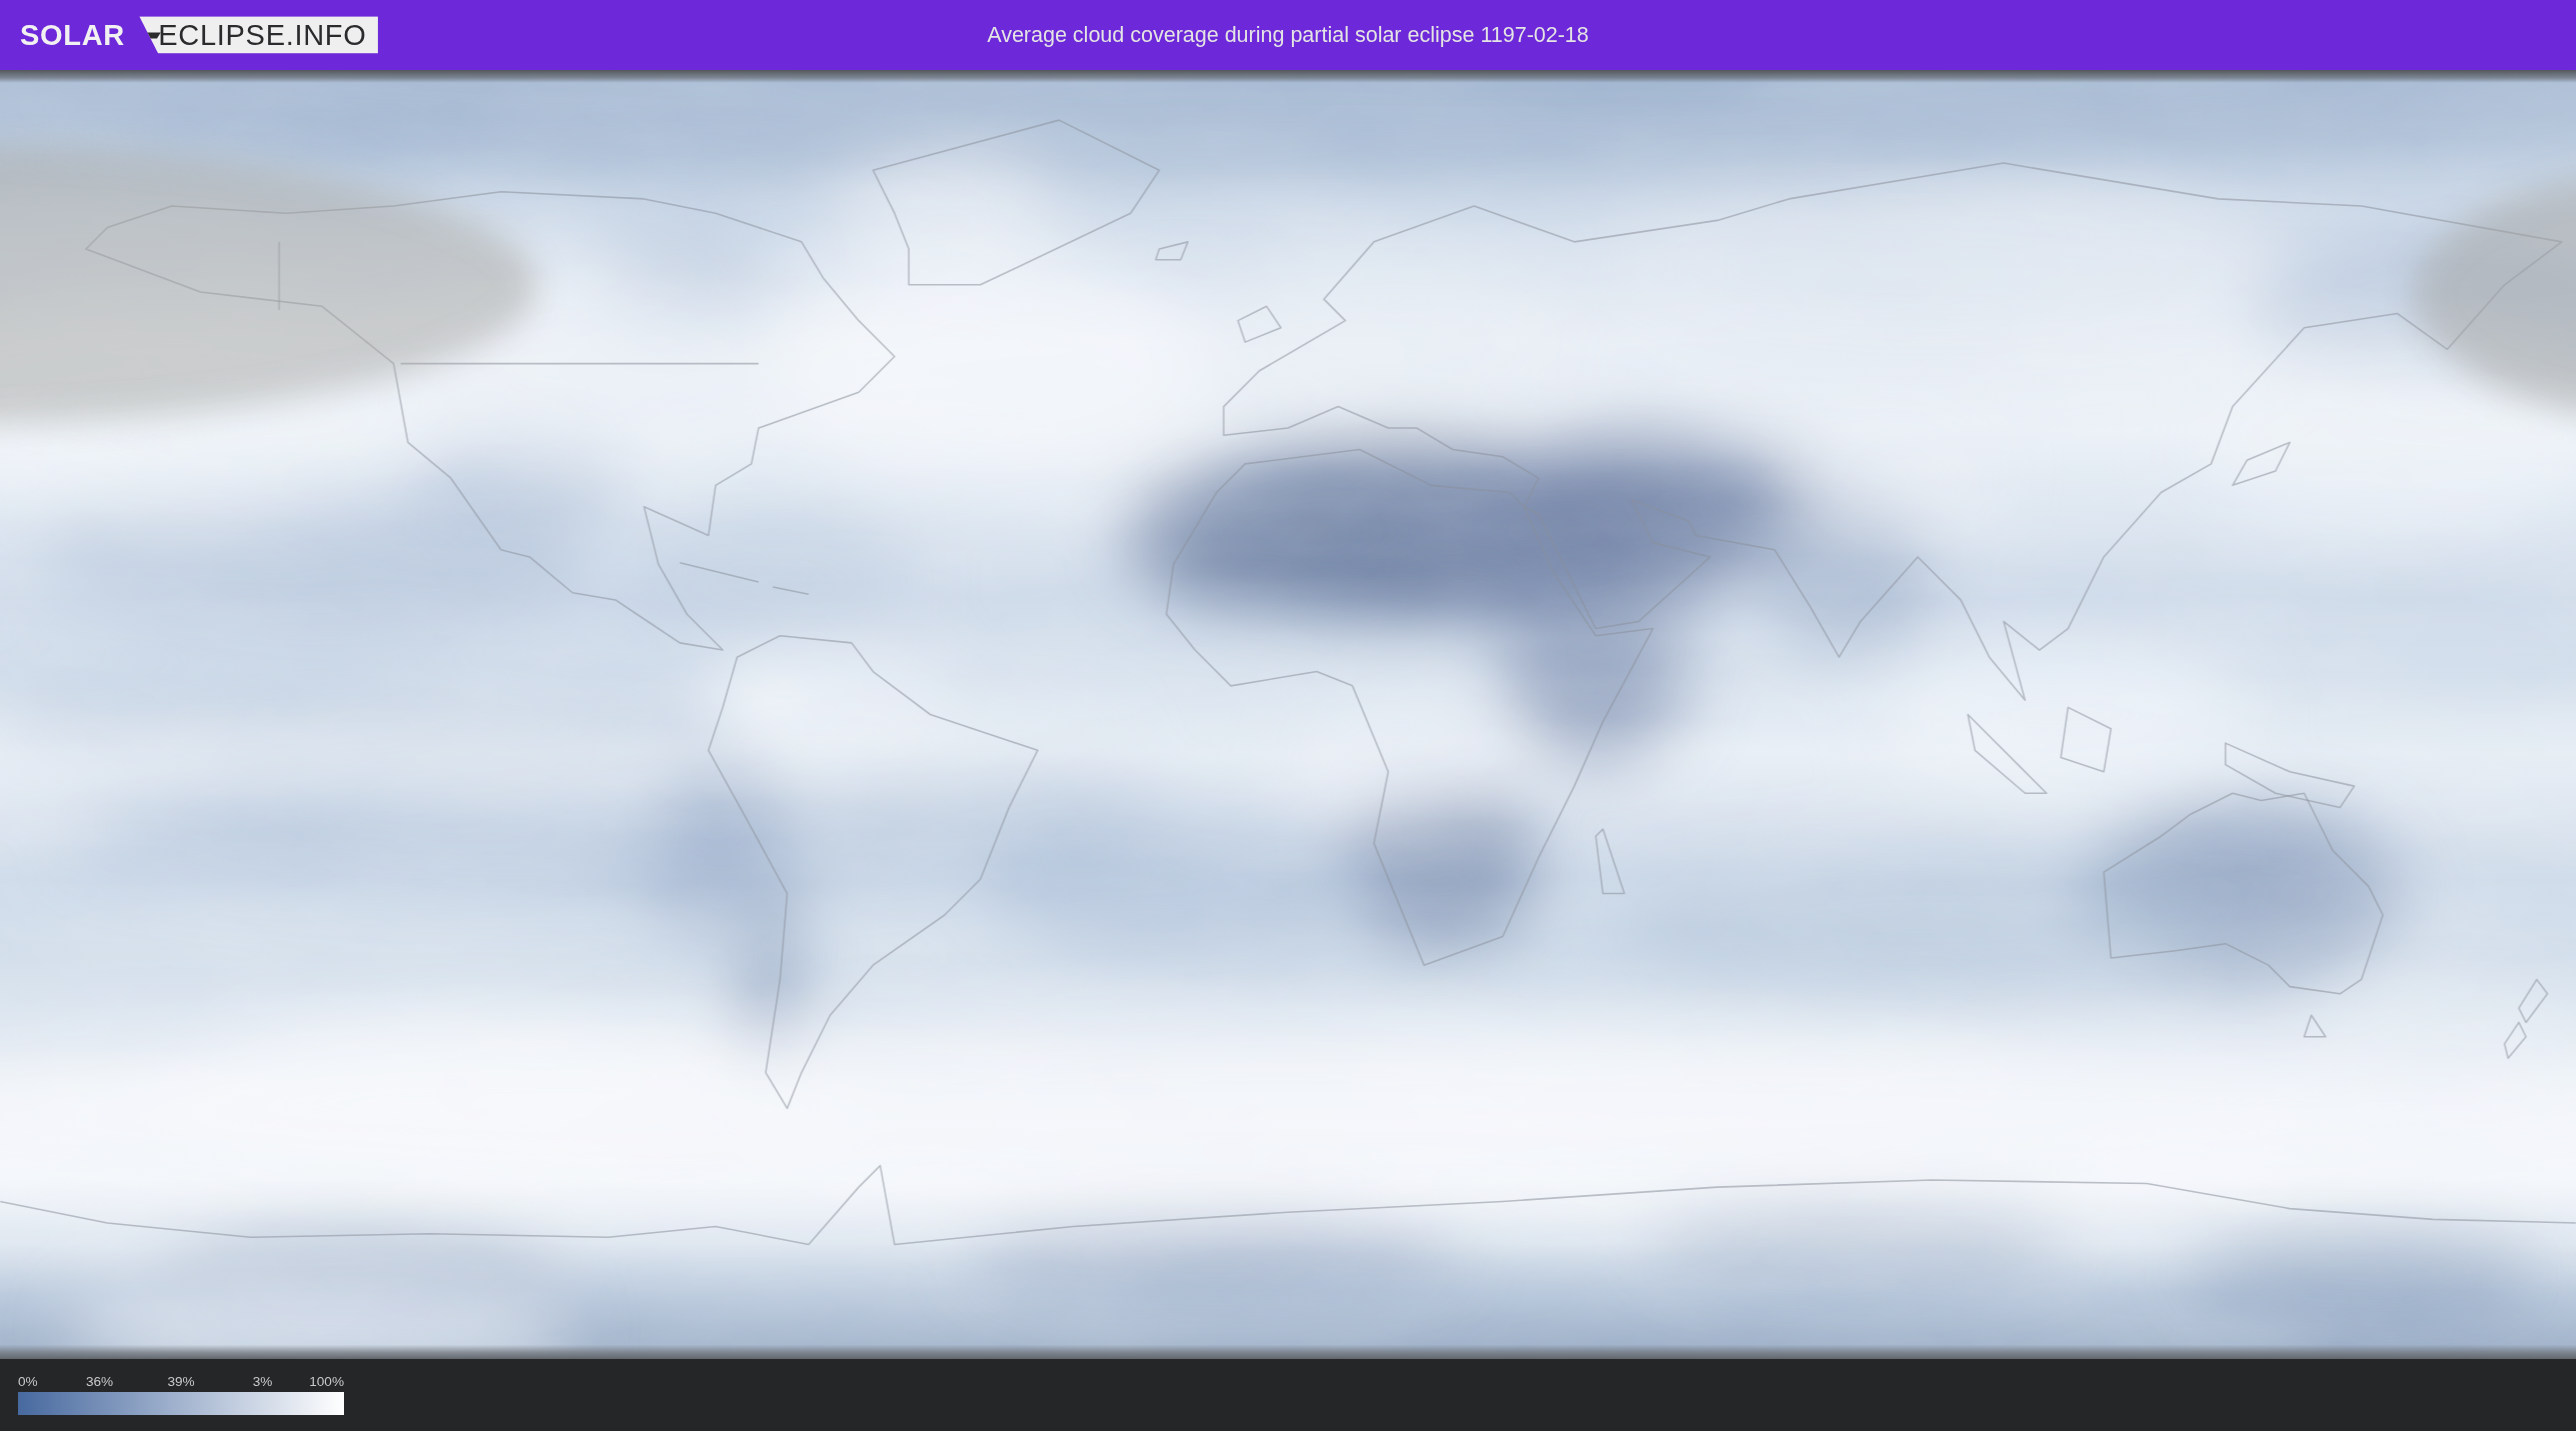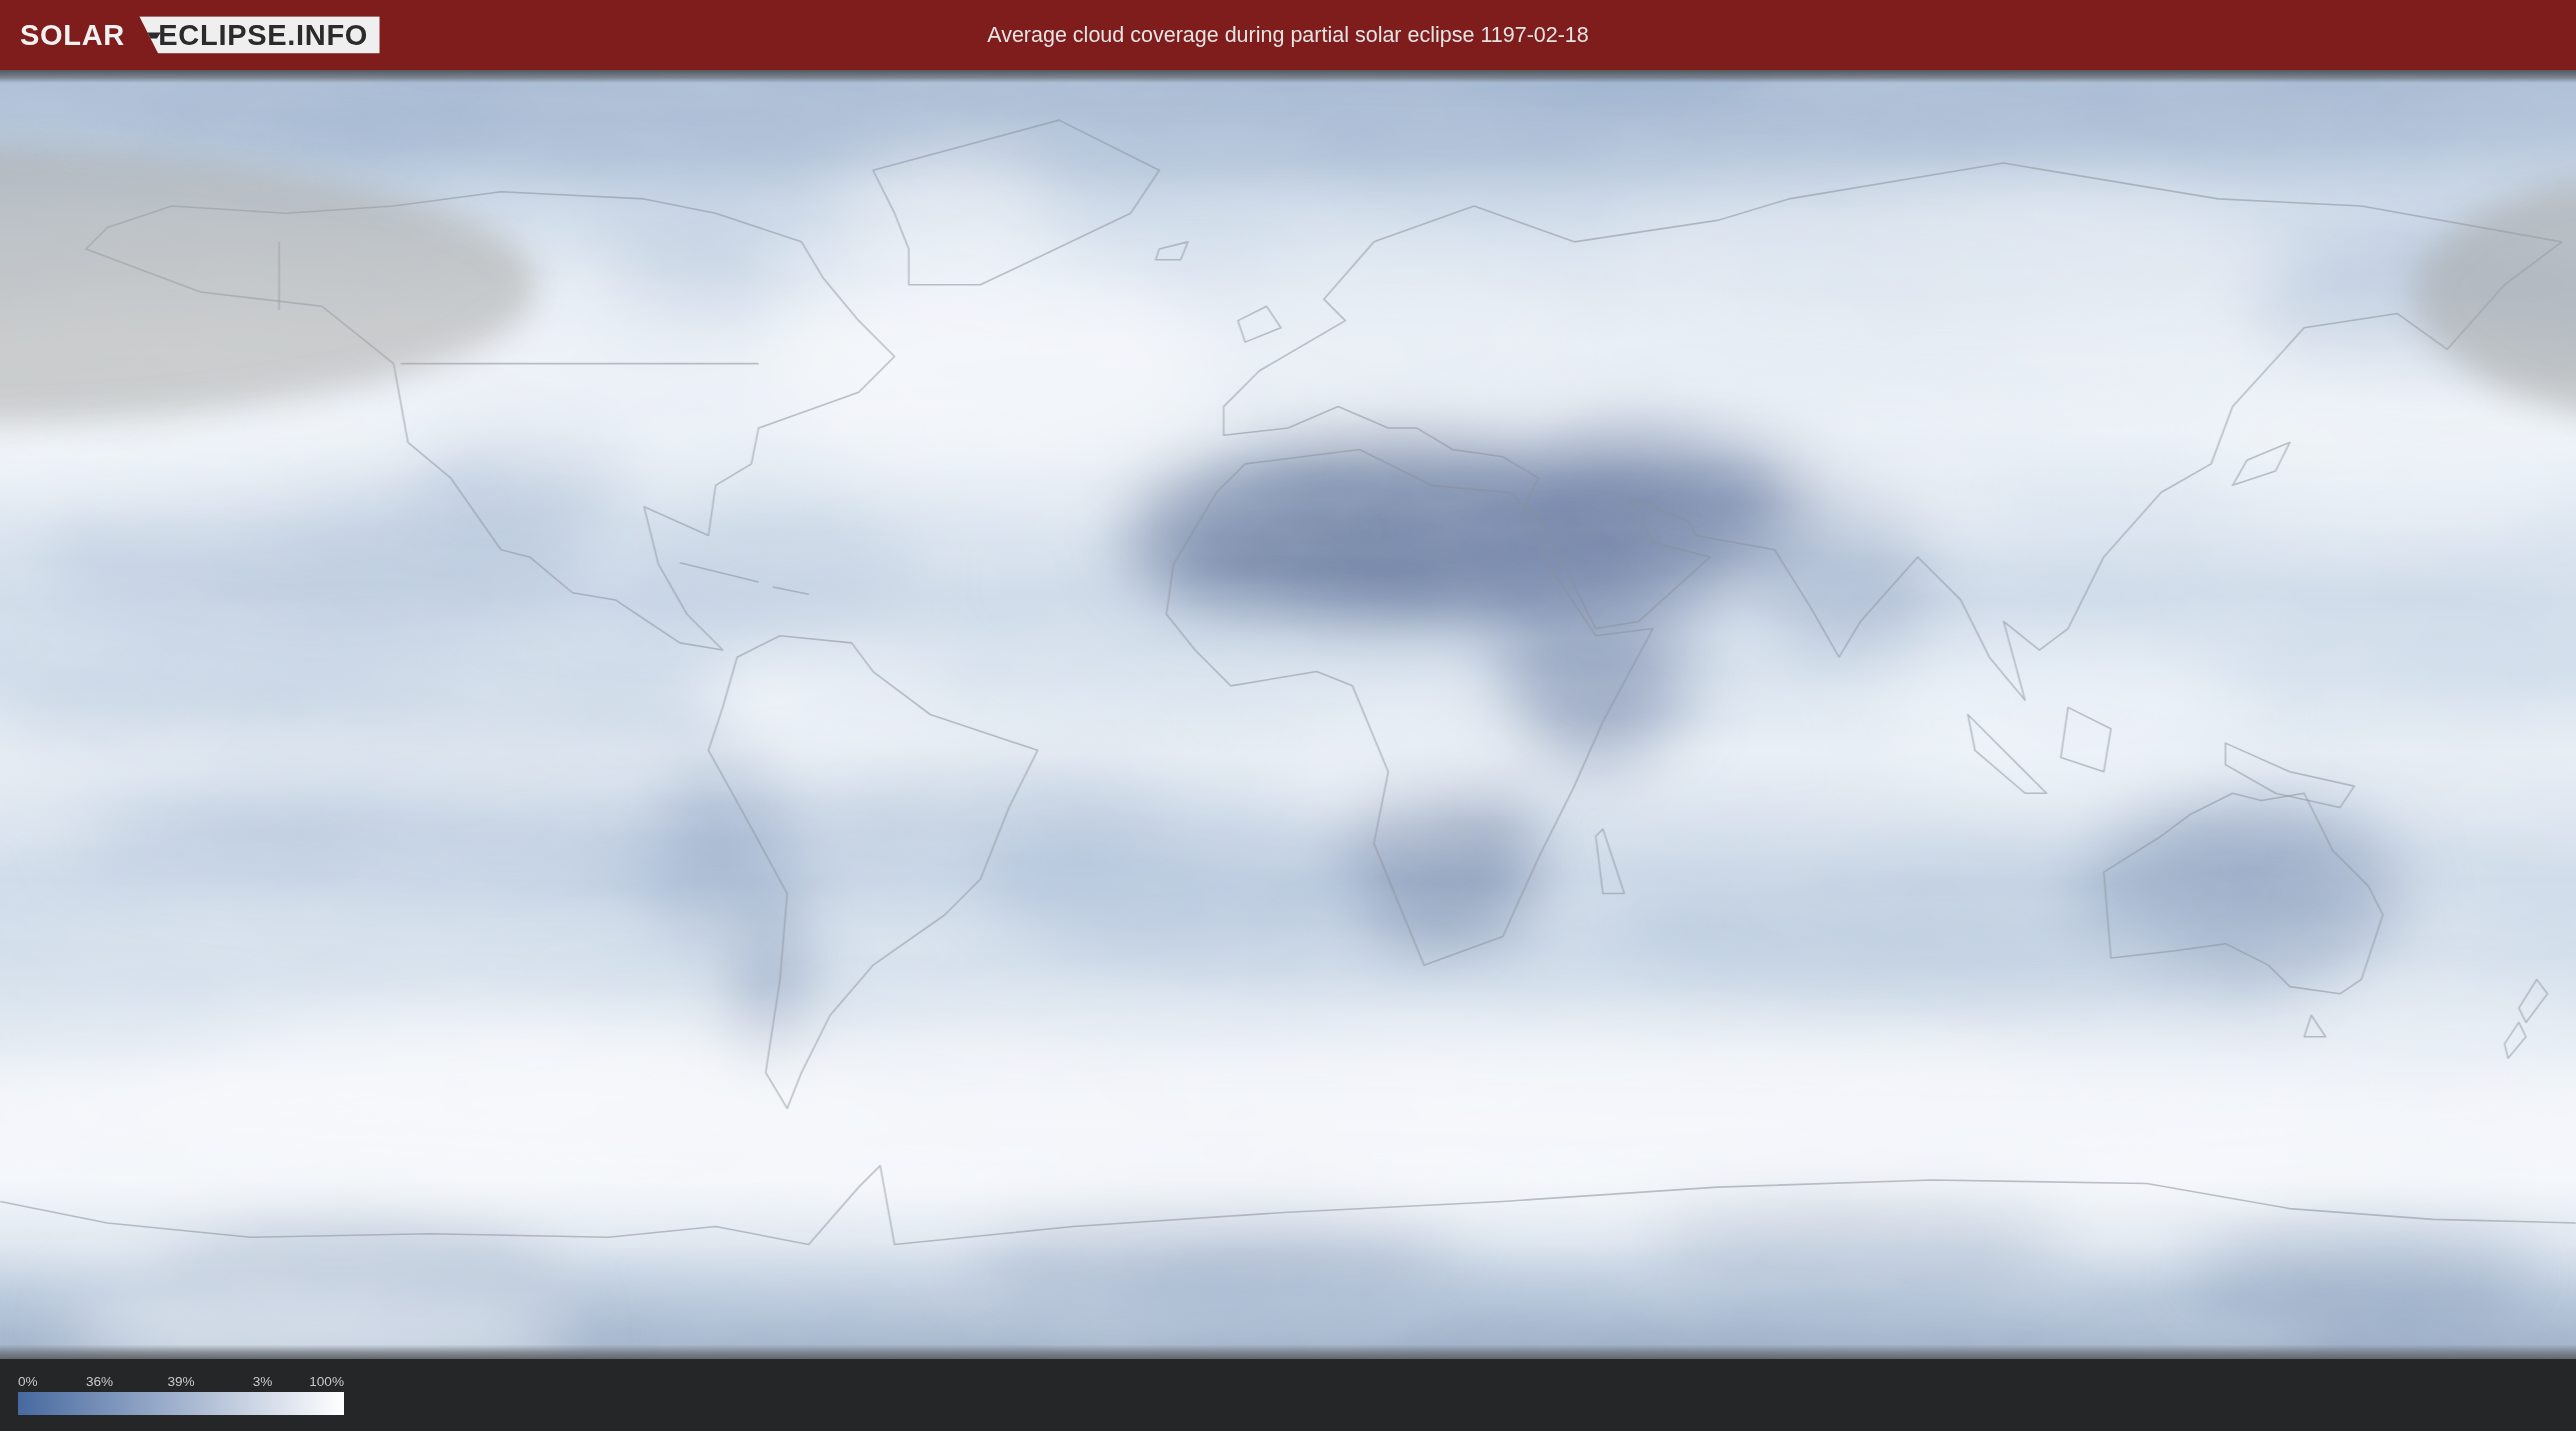--- a/index.html
+++ b/index.html
@@ -1,24 +1,24 @@
 <!DOCTYPE html>
 <html style="font-size:11.4px"><head>
 <meta charset="utf-8">
 <style>
   * { margin:0; padding:0; box-sizing:border-box; }
   html,body { background:#242628; }
   body { font-family:"Liberation Sans", sans-serif; width:2576px; height:1431px; overflow:hidden; }
   .page { position:relative; width:2576px; height:1431px; background:#242628; }
 
   
-  .header { position:absolute; left:0; top:0; width:100%; height:70px; background:#7f1d1d; z-index:5;padding-left:36px; }
+  .header { position:absolute; left:0; top:0; width:100%; height:70px; background:#6d28d9; z-index:5;padding-left:36px; }
   .logo { position:absolute; left:20px; top:50%; transform:translateY(-50%); display:flex; align-items:center; cursor:pointer; }
   .logo-solar { color:#f1f1f1; font-size:29px; font-weight:600; letter-spacing:0.7px; line-height:36px; }
-  .logo-badge { position:relative; margin-left:4.3px; background:#efefef; color:#2b2b2d; font-size:29px; font-weight:700;
+  .logo-badge { position:relative; margin-left:4.3px; background:#efefef; color:#2b2b2d; font-size:29px; font-weight:400;
                 letter-spacing:0.7px; line-height:36px; padding:0.7px 11.4px 0.7px 29px;
                 clip-path:polygon(10px 0, 100% 0, 100% 100%, 29px 100%); }
   .logo-dash { position:absolute; left:13px; top:50%; width:17px; height:5.7px; background:#2b2b2d;
                transform:translateY(-50%) skewX(-32deg); }
   .page-title { position:absolute; left:50%; top:23px; transform:translateX(-50%); color:#e4e4e4;
                 font-size:21.5px; font-weight:400; white-space:nowrap; }
 
   
   .map-area { position:absolute; left:0; top:70px; width:2576px; height:1289px; }
   .map-area svg { display:block; width:100%; height:100%; }

